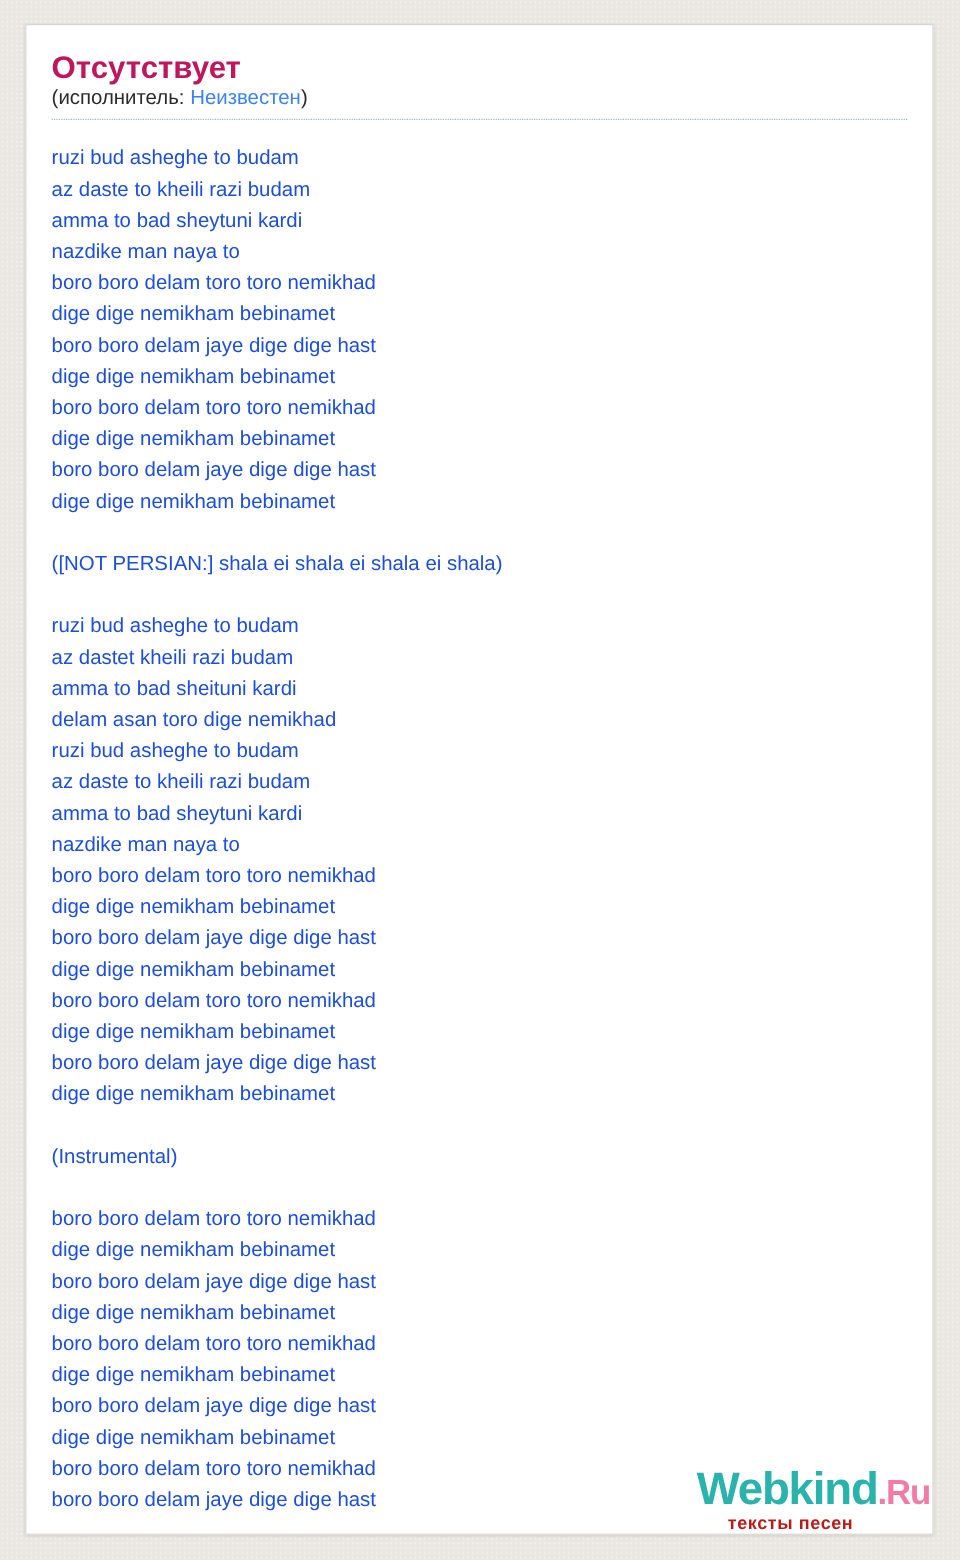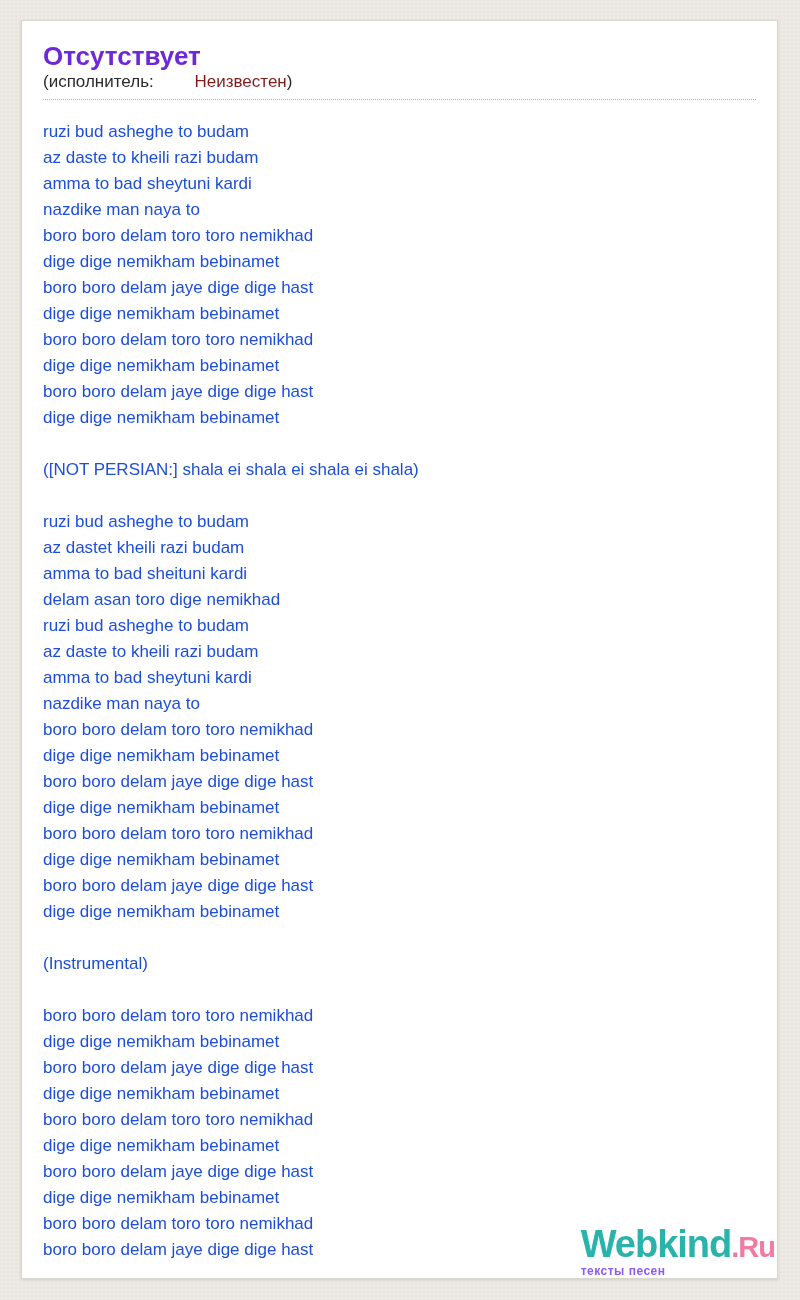--- a/index.html
+++ b/index.html
@@ -33,67 +33,66 @@
   }
   .header {
     border-bottom: 1px dotted #9db4c4;
     padding-bottom: 7px;
   }
   .song-title {
     margin: 6px 0 0 0;
     font-size: 26px;
     line-height: 27px;
     font-weight: bold;
-    color: #6d28d9;
+    color: #be185d;
   }
   .artist-line {
     font-size: 17px;
     line-height: 20px;
     color: #2b2b2b;
     margin-top: 2px;
   }
   .artist-link {
-    color: #7f1d1d;
+    color: #3b82f6;
     text-decoration: none;
     cursor: pointer;
-    margin-left: 36px;
   }
   .lyrics {
     margin-top: 19px;
     font-size: 17px;
     line-height: 26px;
     color: #1d4ed8;
     white-space: pre-line;
   }
   .logo {
     position: absolute;
     right: 2px;
     bottom: 1px;
-    text-align: left;
+    text-align: center;
     line-height: 1;
     cursor: pointer;
   }
   .logo-main {
     font-weight: bold;
     letter-spacing: -1px;
     white-space: nowrap;
   }
   .logo-web {
     font-size: 38px;
     color: #29b3aa;
   }
   .logo-ru {
     font-size: 29px;
     color: #f27ba3;
   }
   .logo-tagline {
     display: block;
-    font-size: 12px;
+    font-size: 15px;
     font-weight: bold;
-    color: #8b5cf6;
+    color: #b91c1c;
     letter-spacing: 0.5px;
     margin-top: 2px;
     padding-right: 38px;
   }
 </style>
 </head>
 <body>
 
 <div class="card">
 

